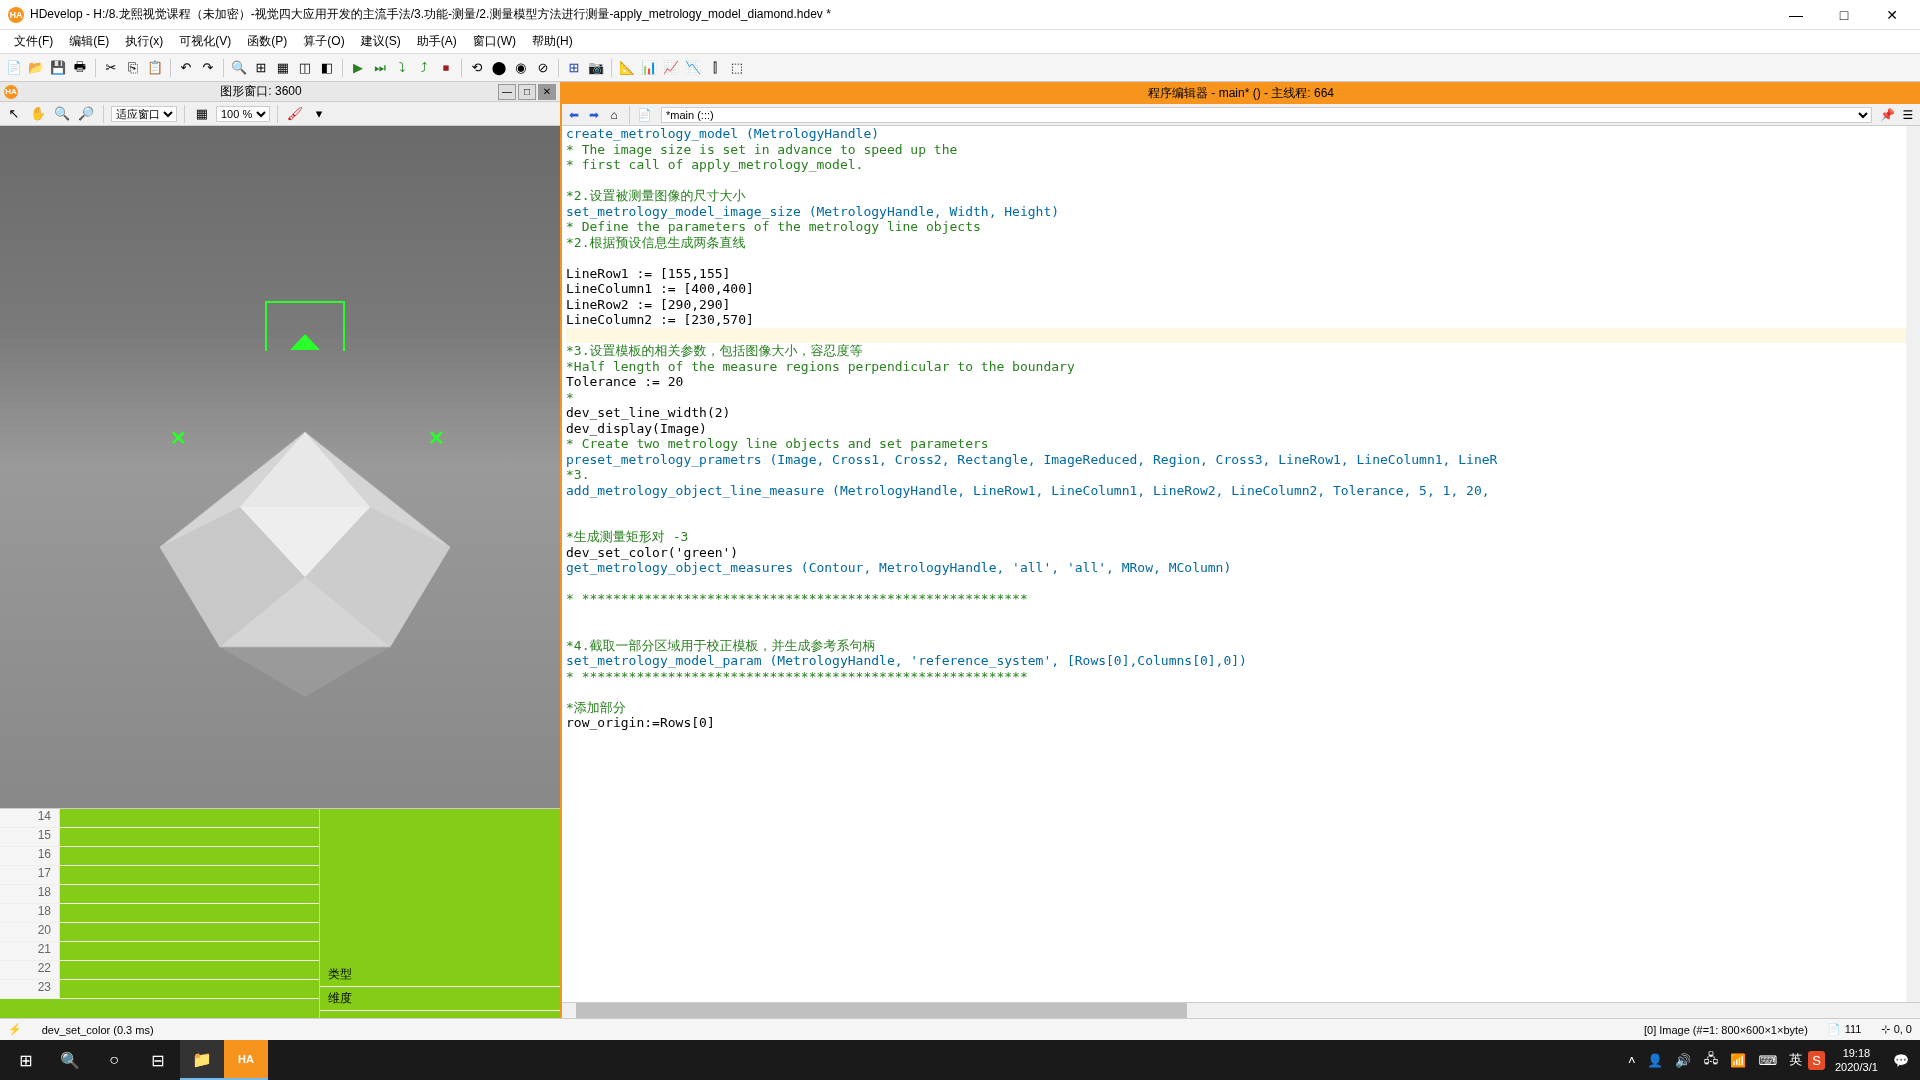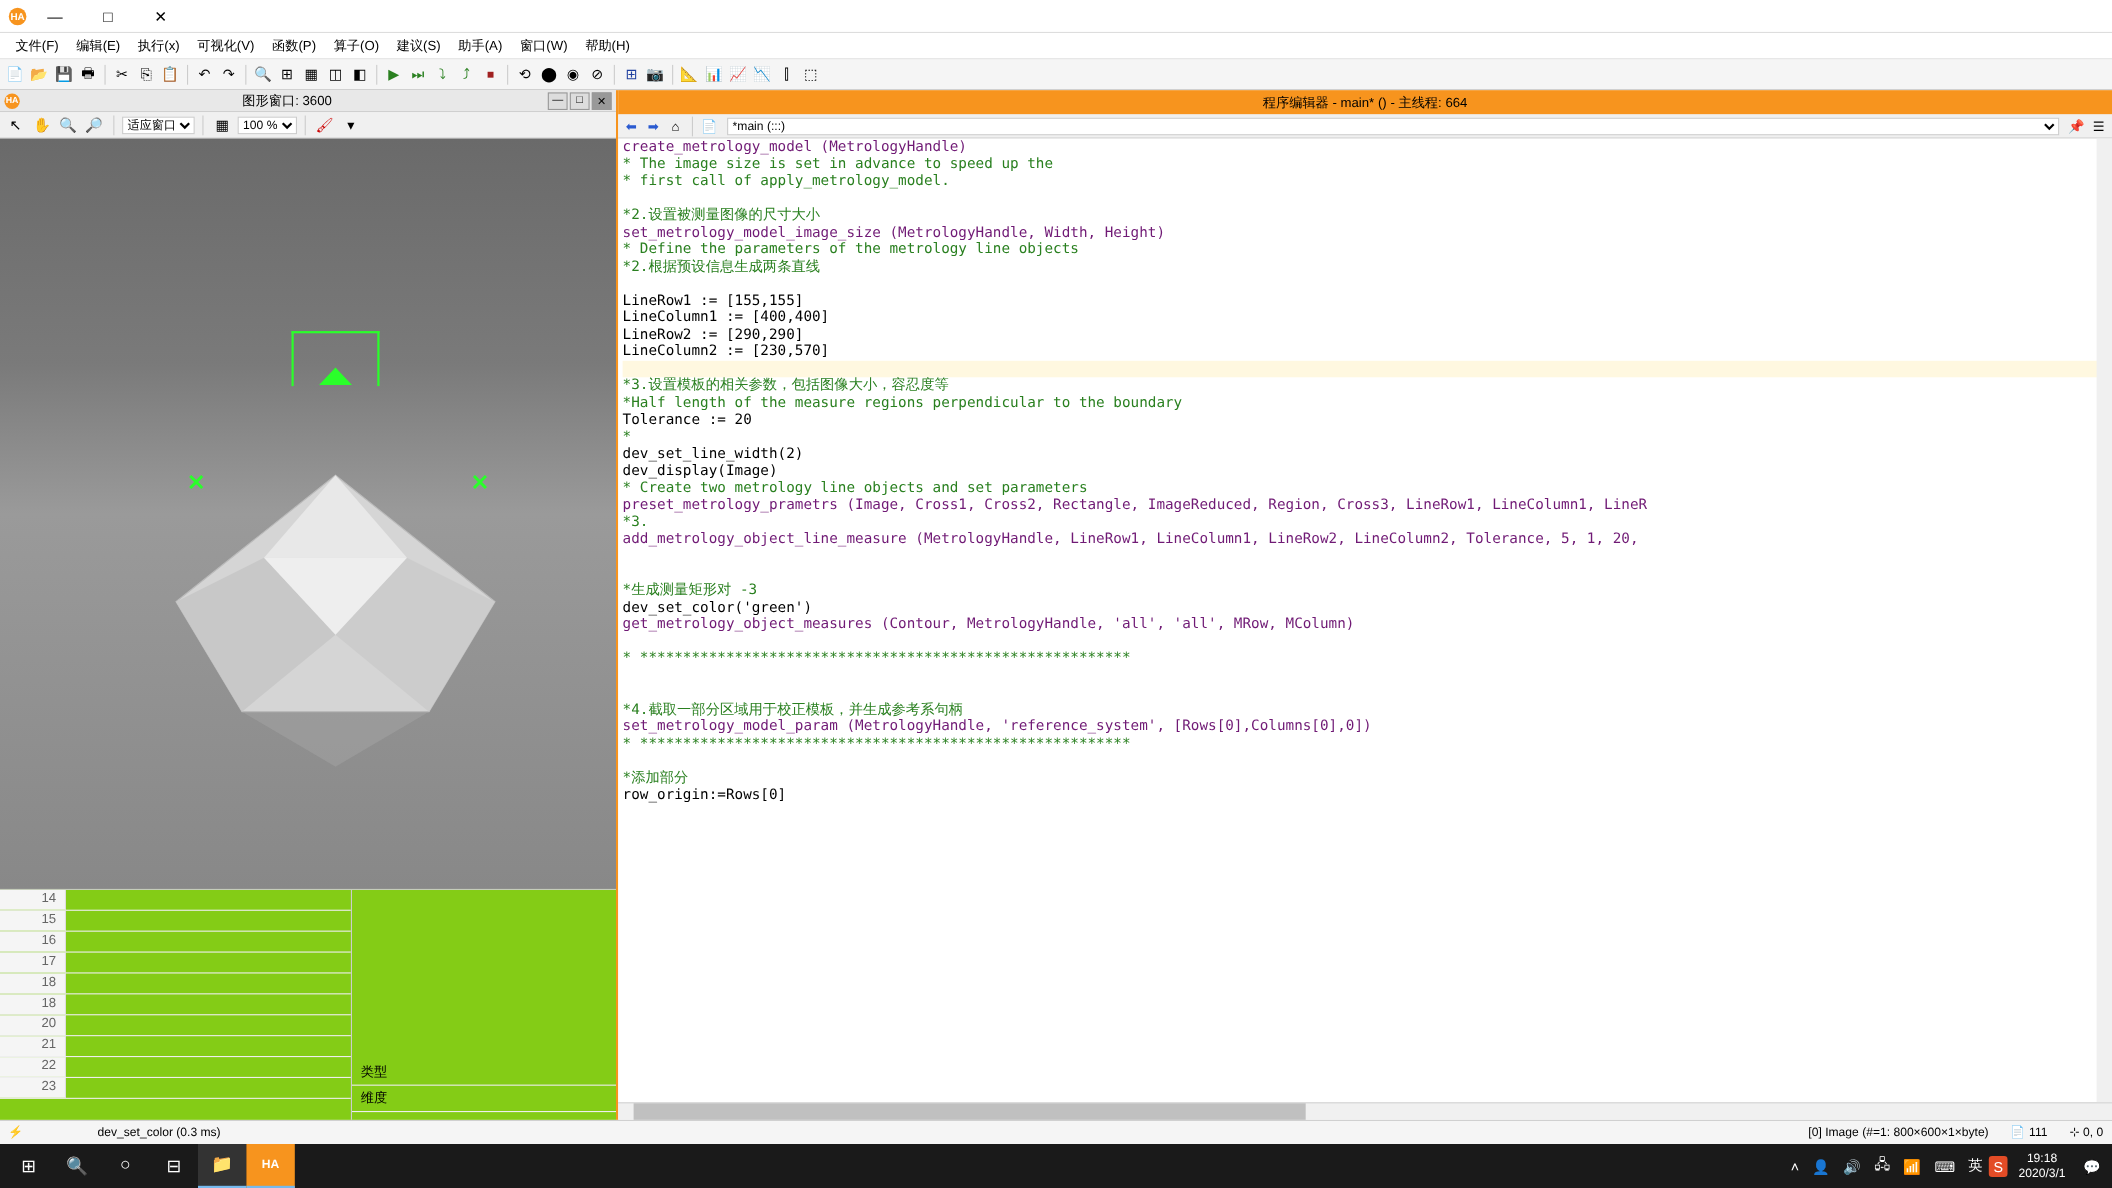--- a/index.html
+++ b/index.html
@@ -39,40 +39,41 @@
 .code-header { height: 22px; background: #f7941e; color: #000; display: flex; align-items: center; padding: 0 8px; font-size: 12px; justify-content: center; }
 .code-nav { height: 22px; background: #f0f0f0; border-bottom: 1px solid #ccc; display: flex; align-items: center; padding: 0 4px; gap: 4px; }
 .code-nav-icon { width: 16px; height: 16px; display: flex; align-items: center; justify-content: center; cursor: pointer; }
 .code-dropdown { flex: 1; margin: 0 4px; }
 .code-dropdown select { width: 100%; font-size: 11px; }
 .code-area { flex: 1; display: flex; overflow: auto; background: #fff; font-family: Consolas, monospace; font-size: 13px; position: relative; }
 .gutter { width: 36px; background: #f5f5f5; border-right: 1px solid #ddd; text-align: right; padding-right: 4px; color: #888; line-height: 15.5px; flex-shrink: 0; }
 .code-lines { flex: 1; padding-left: 4px; line-height: 15.5px; white-space: pre; overflow-x: auto; }
 .c-comment { color: #2a8020; }
 .c-code { color: #000; }
-.c-call { color: #701a75; }
+.c-call { color: #0369a1; }
 .c-hl { background: #fff8e0; display: block; }
 .scroll-minimap { position: absolute; right: 0; top: 0; width: 14px; height: 100%; background: #f0f0f0; }
 .h-scroll { height: 16px; background: #f0f0f0; border-top: 1px solid #ccc; }
 .inner-hscroll { height: 100%; width: 45%; background: #c0c0c0; margin-left: 1%; }
 .status-bar { height: 22px; background: #f5f5f5; border-top: 1px solid #ccc; display: flex; align-items: center; padding: 0 8px; font-size: 11px; gap: 20px; }
-.status-left { flex: 1; margin-left: 47px; }
+.status-left { flex: 1; }
 .taskbar { height: 40px; background: #1a1a1a; display: flex; align-items: center; padding: 0 4px; }
 .task-item { width: 44px; height: 40px; display: flex; align-items: center; justify-content: center; color: #fff; cursor: pointer; font-size: 16px; }
 .task-item.active { background: #333; border-bottom: 2px solid #76b9ed; }
 .task-spacer { flex: 1; }
 .task-time { color: #fff; text-align: center; font-size: 11px; padding: 0 10px; line-height: 14px; }
 .tray-icon { color: #fff; padding: 0 6px; font-size: 13px; }
 select { font-family: inherit; font-size: 11px; border: 1px solid #ccc; background: #fff; }
 </style>
 </head>
 <body>
 
 <div class="titlebar">
   <div class="titlebar-icon">HA</div>
+  <div class="titlebar-text">HDevelop - H:/8.龙熙视觉课程（未加密）-视觉四大应用开发的主流手法/3.功能-测量/2.测量模型方法进行测量-apply_metrology_model_diamond.hdev *</div>
   <div class="titlebar-buttons">
     <div class="titlebar-btn">—</div>
     <div class="titlebar-btn">□</div>
     <div class="titlebar-btn">✕</div>
   </div>
 </div>
 
 <div class="menubar">
   <span class="menu-item">文件(F)</span>
   <span class="menu-item">编辑(E)</span>

